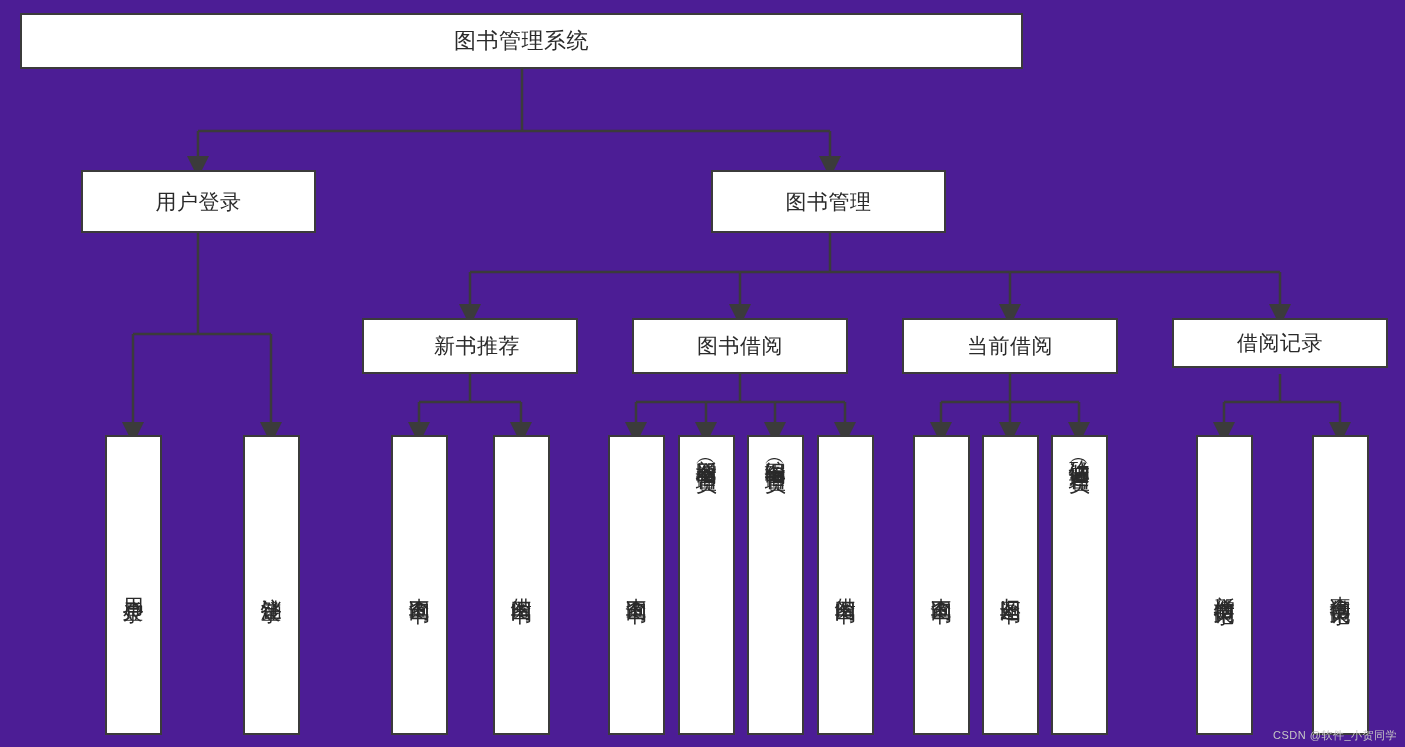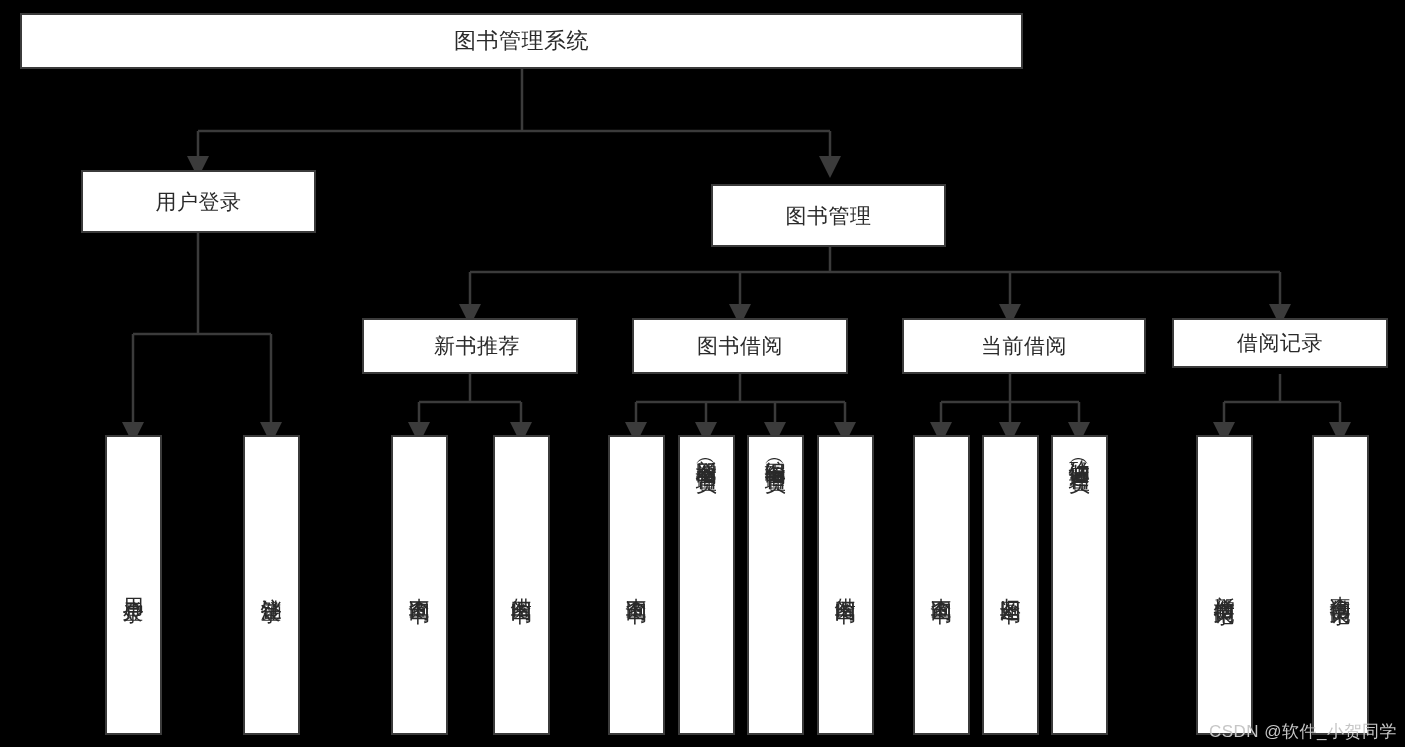--- a/index.html
+++ b/index.html
@@ -7,21 +7,21 @@
     padding: 0;
     background: #ffffff;
   }
   body {
     font-family: "Liberation Sans", "DejaVu Sans", sans-serif;
   }
   #canvas {
     position: relative;
     width: 1405px;
     height: 747px;
-    background: #000000;
+    background: #4c1d95;
     overflow: hidden;
   }
   svg.edges {
     position: absolute;
     left: 0;
     top: 0;
     width: 1405px;
     height: 747px;
     pointer-events: none;
   }
@@ -62,21 +62,21 @@
     margin-bottom: auto;
   }
   .leaf.center {
     align-items: center;
     padding-top: 0;
   }
   .watermark {
     position: absolute;
     right: 8px;
     bottom: 4px;
-    font-size: 17px;
+    font-size: 11px;
     color: #c6c6c6;
     white-space: nowrap;
     letter-spacing: 0.5px;
   }
 </style>
 </head>
 <body>
 
 <div id="canvas">
 
@@ -130,31 +130,31 @@
     </g>
   </svg>
 
   <div class="node h root" style="left:20px; top:13px; width:1003px; height:56px;">
     <span>图书管理系统</span>
   </div>
 
   <div class="node h" style="left:81px; top:170px; width:235px; height:63px;">
     <span>用户登录</span>
   </div>
-  <div class="node h" style="left:711px; top:184px; width:235px; height:63px;">
+  <div class="node h" style="left:711px; top:170px; width:235px; height:63px;">
     <span>图书管理</span>
   </div>
 
   <div class="node h" style="left:362px; top:318px; width:216px; height:56px;padding-left:14px;">
     <span>新书推荐</span>
   </div>
   <div class="node h" style="left:632px; top:318px; width:216px; height:56px;">
     <span>图书借阅</span>
   </div>
-  <div class="node h" style="left:902px; top:318px; width:244px; height:56px;">
+  <div class="node h" style="left:902px; top:318px; width:216px; height:56px;">
     <span>当前借阅</span>
   </div>
   <div class="node h" style="left:1172px; top:318px; width:216px; height:50px;">
     <span>借阅记录</span>
   </div>
 
   <div class="node leaf center" style="left:105px; top:435px; width:57px; height:300px;">
     <span class="vtext">用户登录</span>
   </div>
   <div class="node leaf center" style="left:243px; top:435px; width:57px; height:300px;">

